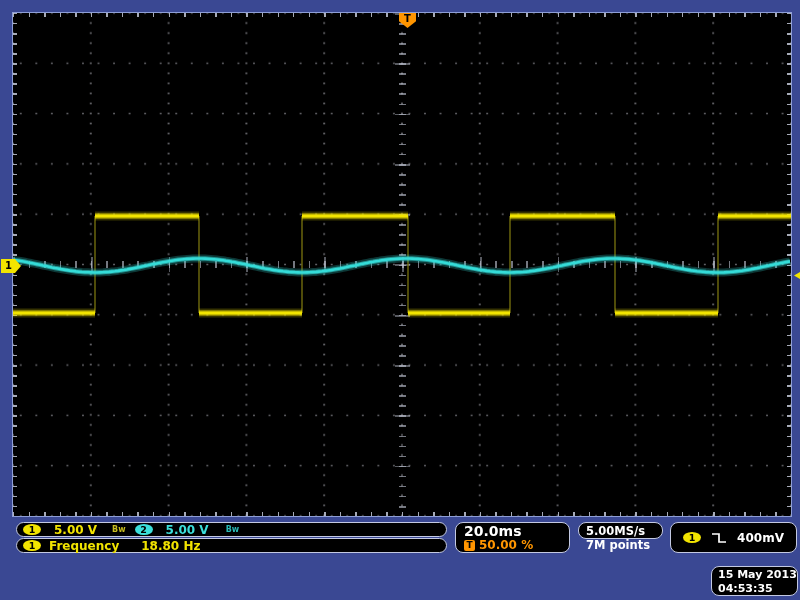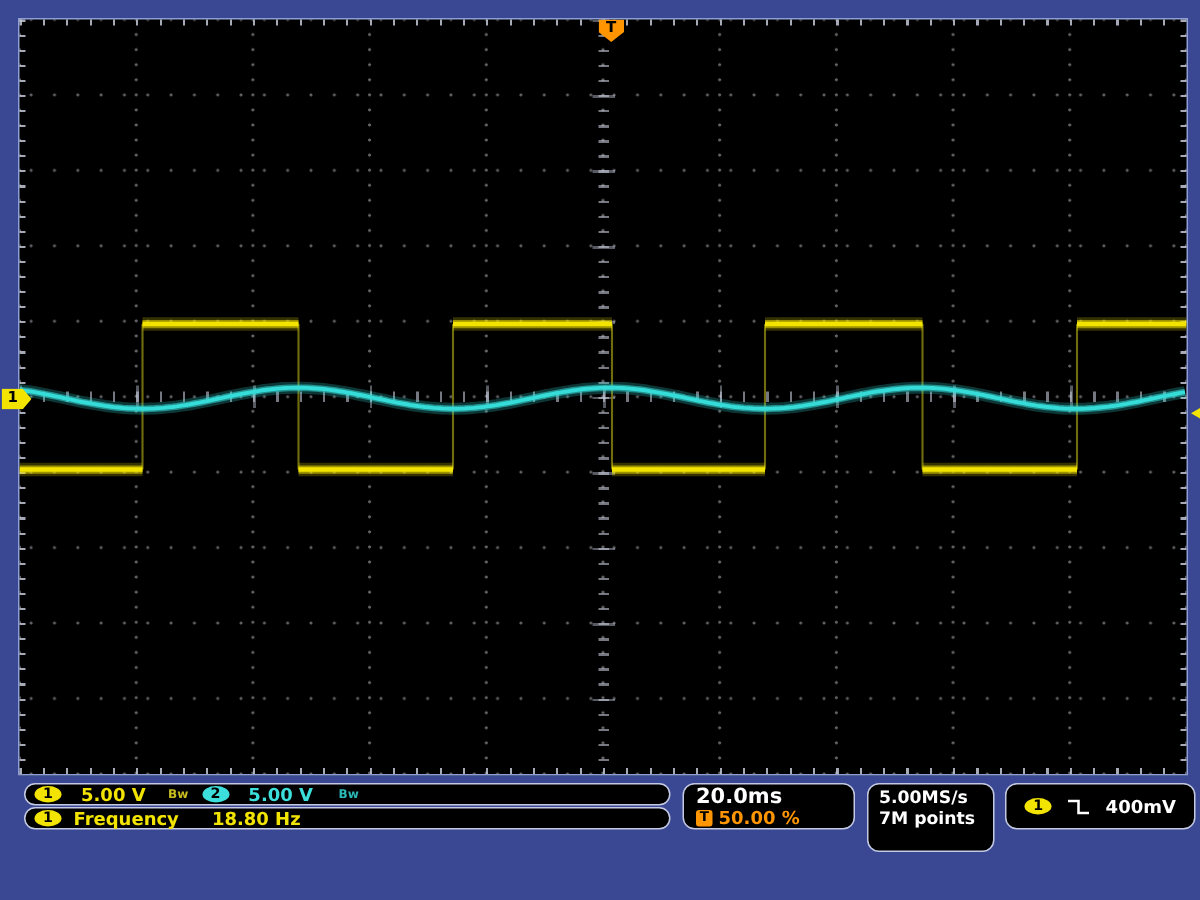--- a/index.html
+++ b/index.html
@@ -68,21 +68,21 @@
   .bw{font-weight:bold;font-size:8px;text-align:right;} .bw.y{color:#c8bd20;} .bw.c{color:#2ab9b6;}
   .meas-label,.meas-value{color:#f2e400;font-weight:bold;font-size:12px;}
 
   .tb-box{left:455px;top:522px;width:115px;height:31px;padding:1px 0 0 8px;}
   .tb-scale{font-weight:bold;font-size:14px;line-height:14px;color:#fff;}
   .tb-row2{display:flex;align-items:center;gap:4px;line-height:14px;}
   .t-badge{display:inline-flex;justify-content:center;align-items:center;width:11px;height:11px;
     background:#ff9500;border-radius:2px;color:#000;font-weight:bold;font-size:9px;flex:none;}
   .tb-pos{color:#ff9500;font-weight:bold;font-size:12px;}
 
-  .acq-box{left:578px;top:522px;width:85px;height:46px;padding:1px 0 0 7px;}
+  .acq-box{left:578px;top:522px;width:85px;height:17px;padding:1px 0 0 7px;}
   .acq-box div{font-weight:bold;font-size:11.5px;line-height:14px;color:#fff;}
 
   .trig-box{left:670px;top:522px;width:127px;height:31px;display:flex;align-items:center;
     justify-content:center;gap:10px;}
   .trig-level{font-weight:bold;font-size:12px;color:#fff;}
 
   .dt-box{left:711px;top:566px;width:87px;height:30px;padding:1px 0 0 6px;}
   .dt-box div{font-weight:bold;font-size:11px;line-height:13.5px;color:#fff;}
 </style>
 </head>
@@ -143,14 +143,18 @@
   </div>
 
   <div class="box trig-box">
     <span class="badge y">1</span>
     <svg width="16" height="12" viewBox="0 0 16 12">
       <polyline points="1,2 8,2 8,10 15,10" fill="none" stroke="#ffffff" stroke-width="1.7"></polyline>
     </svg>
     <span class="trig-level">400mV</span>
   </div>
 
+  <div class="box dt-box">
+    <div>15 May 2013</div>
+    <div>04:53:35</div>
+  </div>
 
 </div>
 
 </body></html>

